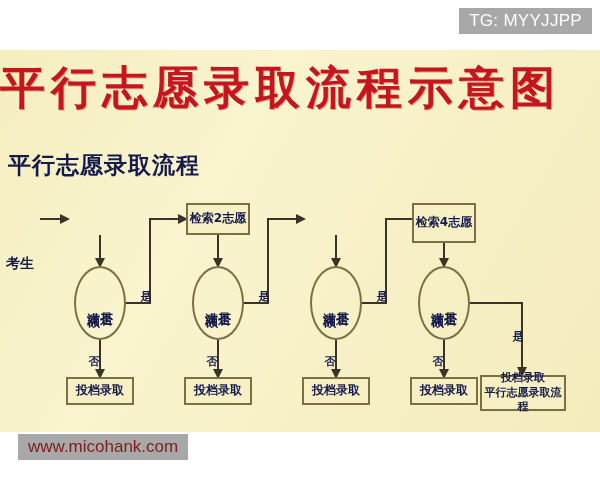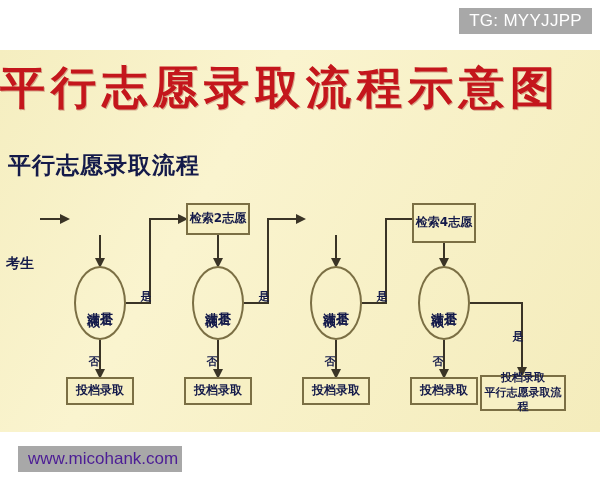--- a/index.html
+++ b/index.html
@@ -37,25 +37,25 @@
     letter-spacing: 0.3px;
     padding: 4px 10px 5px 10px;
     line-height: 1;
     white-space: nowrap;
   }
 
   
   #site-watermark {
     position: absolute;
     left: 18px;
-    bottom: 8px;
+    bottom: 20px;
     background: #a8a8a8;
-    color: #4c1d95;
+    color: #7f1d1d;
     font-size: 17px;
-    padding: 4px 4px 5px 10px;
+    padding: 4px 10px 5px 10px;
     line-height: 1;
     white-space: nowrap;
   }
 
   
   #main-title {
     position: absolute;
     left: 0;
     top: 8px;
     width: 600px;

